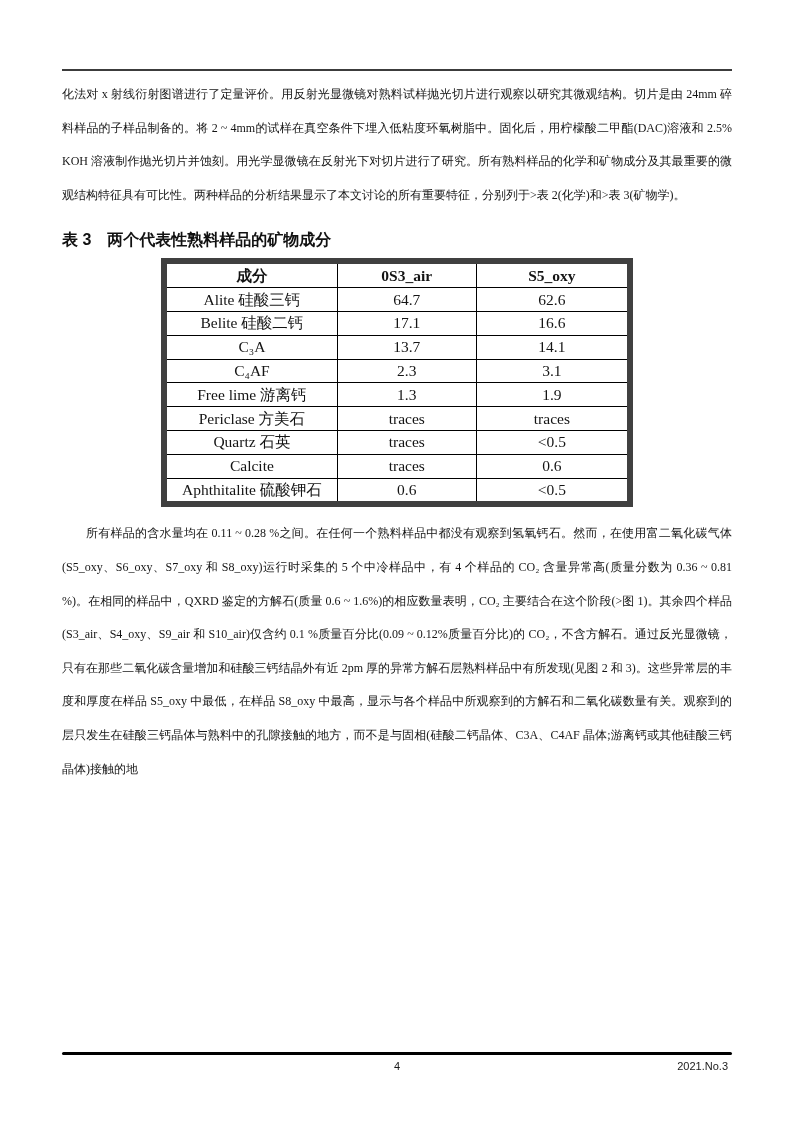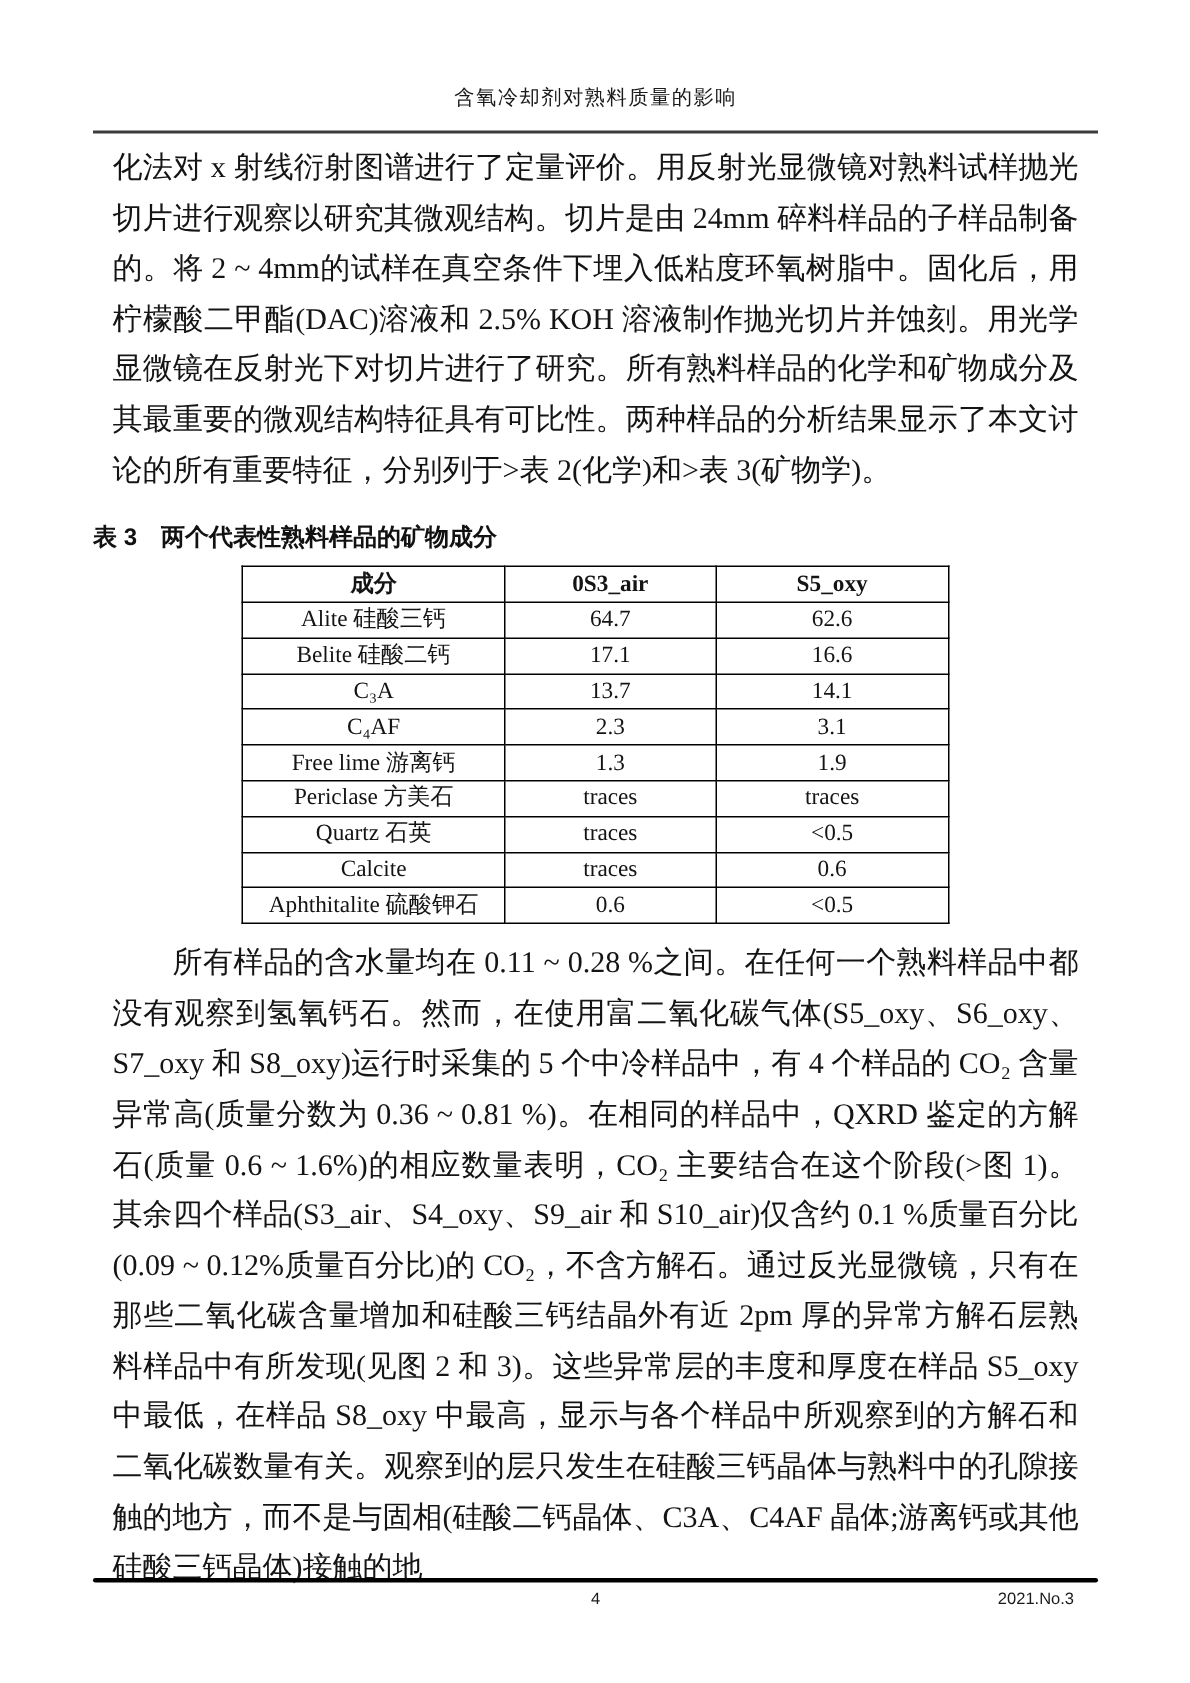--- a/index.html
+++ b/index.html
@@ -32,22 +32,22 @@
     line-height: 18px;
     letter-spacing: 1px;
     color: #1a1a1a;
   }
   .header-rule {
     margin-top: 13px;
     border-top: 2px solid #3c3c3c;
     height: 0;
   }
   .body-par {
-    margin: 13px;
-    font-size: 20px;
+    margin: 0;
+    font-size: 12px;
     line-height: 33.6px;
     text-align: justify;
     text-justify: inter-ideograph;
     word-break: break-word;
   }
   .par-1 {
     margin-top: 7px;
   }
   .par-2 {
     margin-top: 10px;
@@ -59,21 +59,21 @@
     font-family: "Liberation Sans", "DejaVu Sans", sans-serif;
     font-weight: bold;
     font-size: 16px;
     line-height: 22px;
     color: #111111;
   }
   table.mineral-table {
     margin: 7px auto 0 auto;
     width: 472px;
     border-collapse: collapse;
-    border: 1px solid #404040;
+    border: 6px solid #404040;
     font-size: 15.5px;
     table-layout: fixed;
   }
   table.mineral-table th,
   table.mineral-table td {
     border: 1px solid #000000;
     text-align: center;
     vertical-align: middle;
     height: 22.8px;
     padding: 0 4px;
@@ -107,31 +107,30 @@
     font-size: 11px;
     color: #1a1a1a;
   }
   .page-num {
     position: absolute;
     left: 50%;
     transform: translateX(-50%);
   }
   .issue {
     position: absolute;
-    right: 16px;
+    right: 4px;
   }
 </style>
 </head>
 <body>
 
 <div class="page">
   <div class="content">
 
     <div class="running-header">
-      <div class="header-title">含氧冷却剂对熟料质量的影响</div>
       <div class="header-rule"></div>
     </div>
 
     <p class="body-par par-1">化法对 x 射线衍射图谱进行了定量评价。用反射光显微镜对熟料试样抛光切片进行观察以研究其微观结构。切片是由 24mm 碎料样品的子样品制备的。将 2 ~ 4mm的试样在真空条件下埋入低粘度环氧树脂中。固化后，用柠檬酸二甲酯(DAC)溶液和 2.5% KOH 溶液制作抛光切片并蚀刻。用光学显微镜在反射光下对切片进行了研究。所有熟料样品的化学和矿物成分及其最重要的微观结构特征具有可比性。两种样品的分析结果显示了本文讨论的所有重要特征，分别列于&gt;表 2(化学)和&gt;表 3(矿物学)。</p>
 
     <div class="table-caption">表 3　两个代表性熟料样品的矿物成分</div>
 
     <table class="mineral-table">
       <colgroup>
         <col style="width:37.2%">

